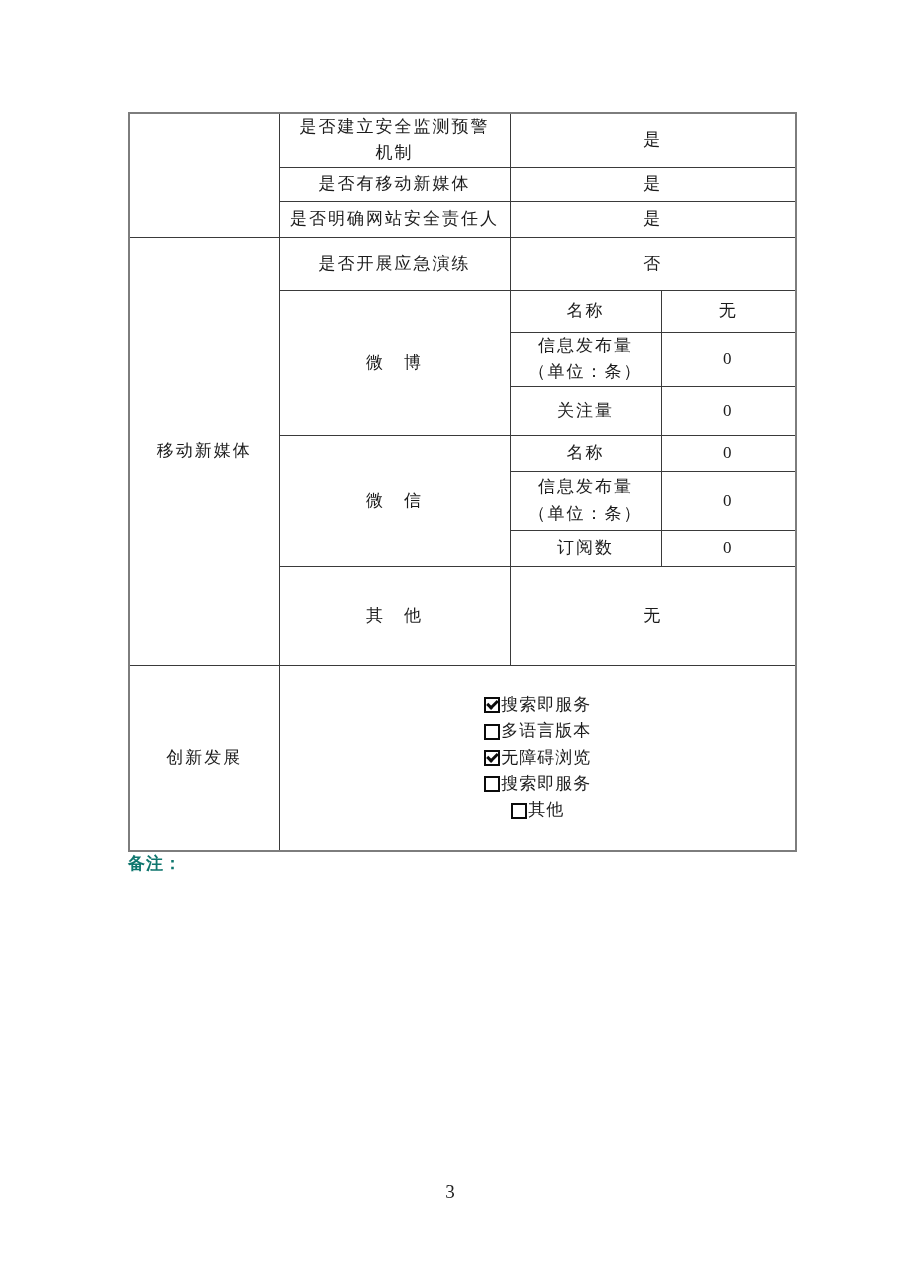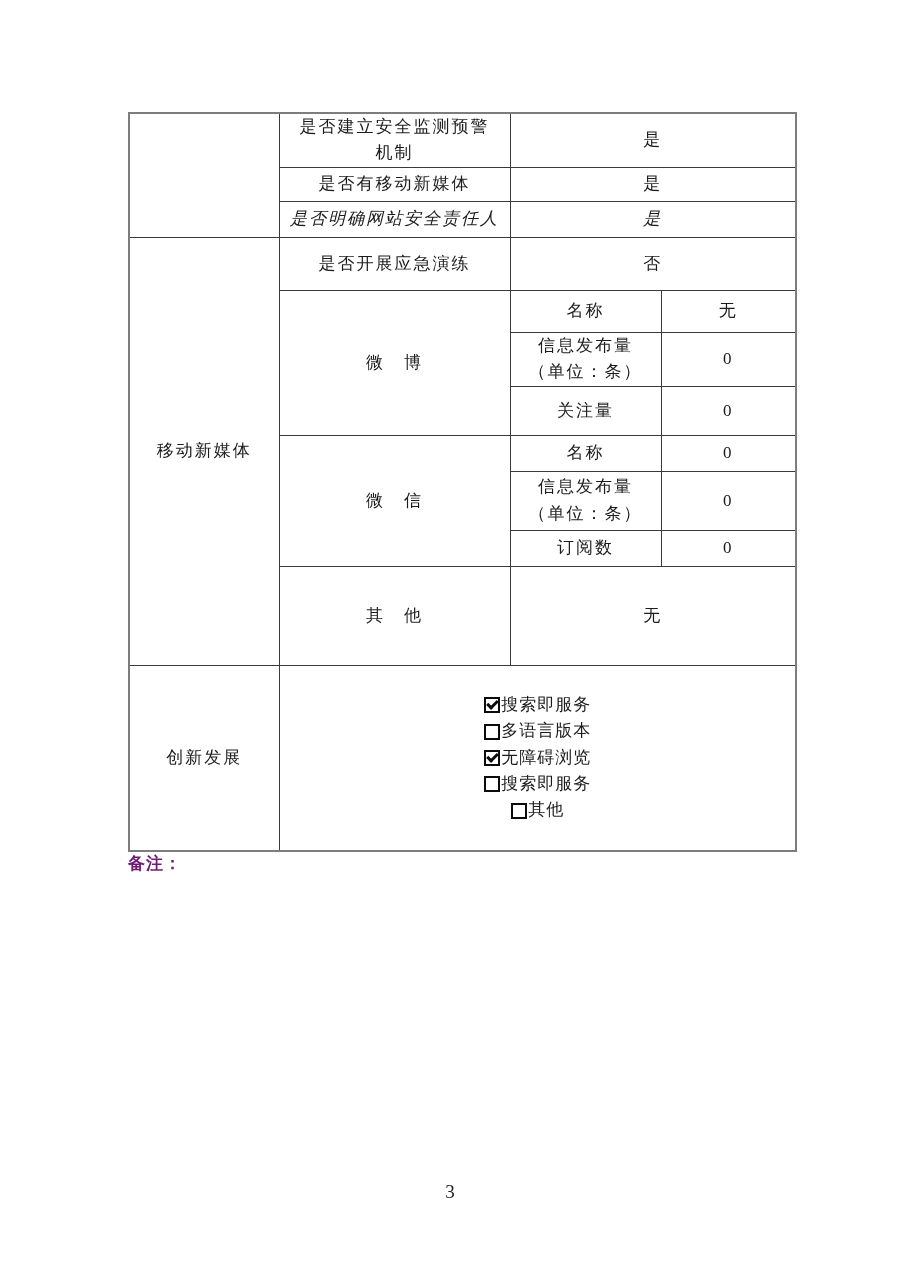--- a/index.html
+++ b/index.html
@@ -27,21 +27,21 @@
     padding: 0 2px;
     letter-spacing: 2px;
     white-space: pre-line;
     line-height: 1.55;
     overflow: hidden;
   }
   td.val { letter-spacing: 0; }
 
   tr.r1  { height: 52px; }
   tr.r2  { height: 34px; }
-  tr.r3  { height: 36px; font-style: italic; }
+  tr.r3  { height: 36px; }
   tr.r4  { height: 53px; }
   tr.r5  { height: 42px; }
   tr.r6  { height: 54px; }
   tr.r7  { height: 49px; }
   tr.r8  { height: 36px; }
   tr.r9  { height: 59px; }
   tr.r10 { height: 36px; }
   tr.r11 { height: 99px; font-family: Liberation Serif, serif; }
   tr.r12 { height: 150px; padding-left: 8px; }
 
@@ -72,21 +72,21 @@
     border-bottom: 3px solid #0b0b0b;
     transform: rotate(-45deg);
   }
 
   .remark {
     position: absolute;
     left: 128px; top: 852px;
     font-weight: bold;
     font-size: 17px;
     letter-spacing: 1px;
-    color: #701a75;
+    color: #0f766e;
   }
   .pagenum {
     position: absolute;
     left: 0; top: 1181px;
     width: 100%;
     text-align: center;
     font-size: 19px;
     color: #222;
   }
 </style>

